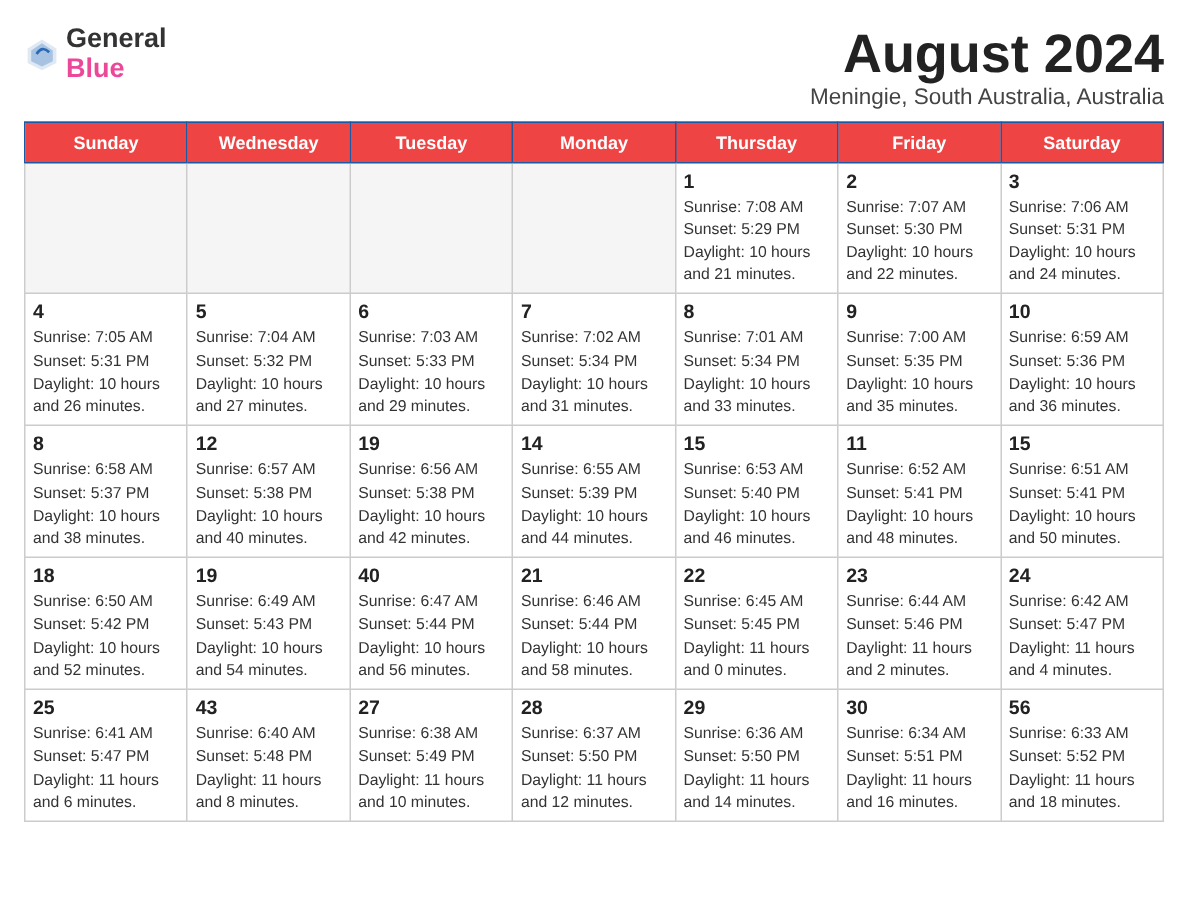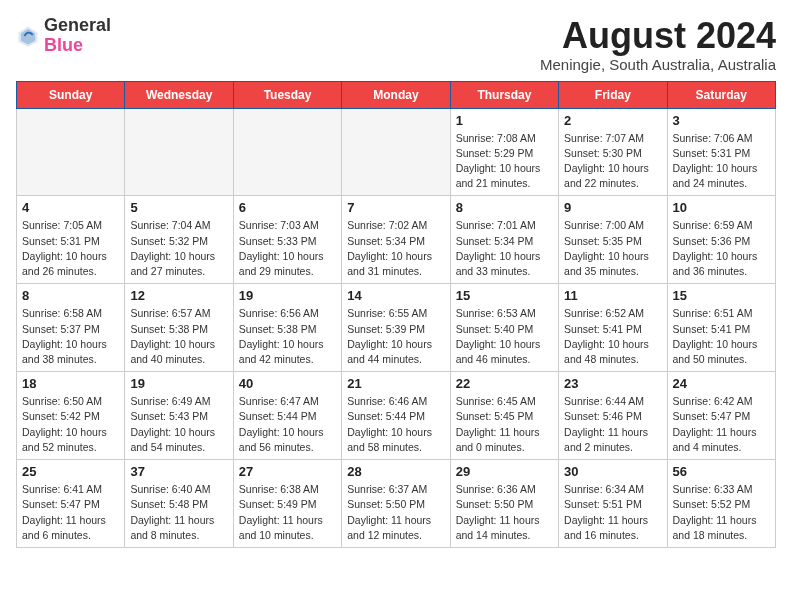--- a/index.html
+++ b/index.html
@@ -227,21 +227,21 @@
           <div class="day-number">24</div>
           <div class="day-info">Sunrise: 6:42 AM<br>Sunset: 5:47 PM<br>Daylight: 11 hours<br>and 4 minutes.</div>
         </td>
       </tr>
       <tr class="week-row">
         <td>
           <div class="day-number">25</div>
           <div class="day-info">Sunrise: 6:41 AM<br>Sunset: 5:47 PM<br>Daylight: 11 hours<br>and 6 minutes.</div>
         </td>
         <td>
-          <div class="day-number">37</div>
+          <div class="day-number">43</div>
           <div class="day-info">Sunrise: 6:40 AM<br>Sunset: 5:48 PM<br>Daylight: 11 hours<br>and 8 minutes.</div>
         </td>
         <td>
           <div class="day-number">27</div>
           <div class="day-info">Sunrise: 6:38 AM<br>Sunset: 5:49 PM<br>Daylight: 11 hours<br>and 10 minutes.</div>
         </td>
         <td>
           <div class="day-number">28</div>
           <div class="day-info">Sunrise: 6:37 AM<br>Sunset: 5:50 PM<br>Daylight: 11 hours<br>and 12 minutes.</div>
         </td>

